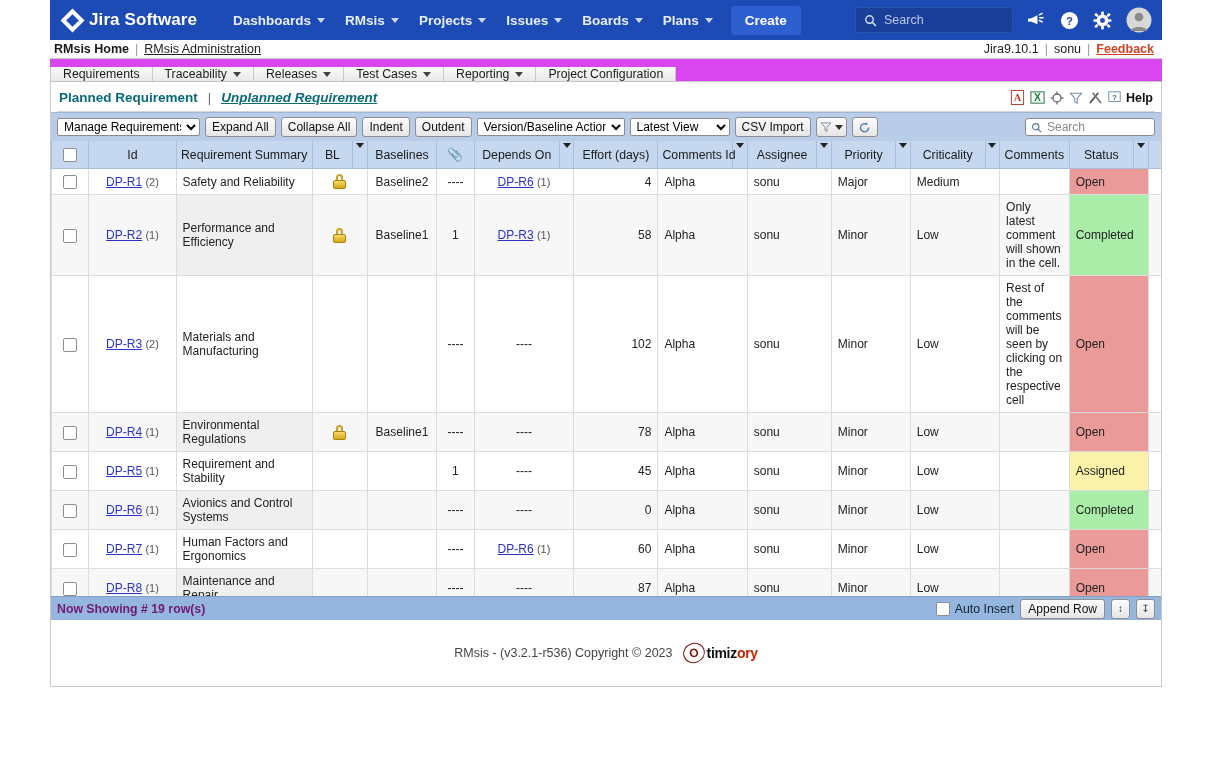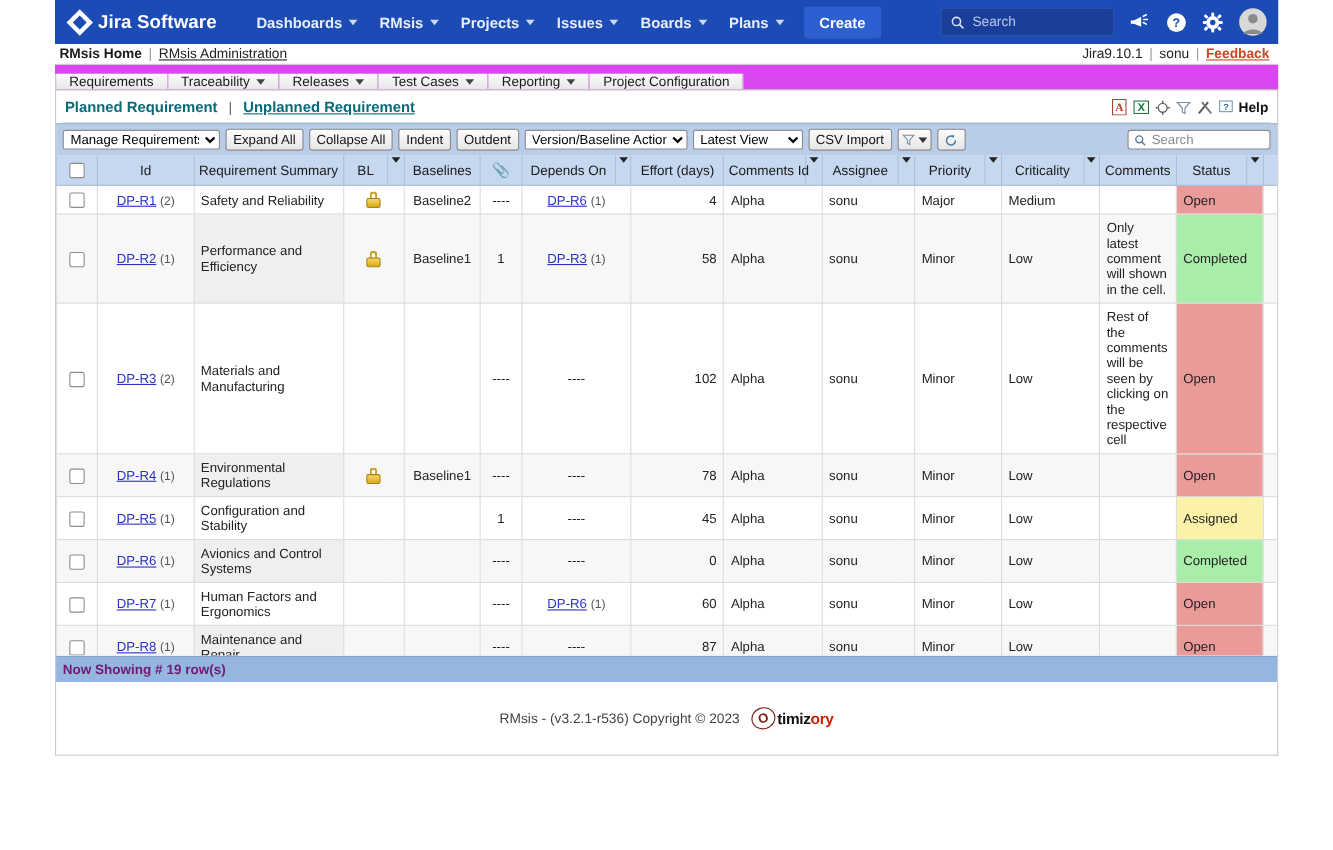--- a/index.html
+++ b/index.html
@@ -79,21 +79,21 @@
   .selproj select{
     width:176px;height:18px;font-size:12.3px;font-family:"Liberation Sans",sans-serif;
     border:1px solid #9b9b9b;border-radius:3px;background:#fff;padding:0 3px;
   }
 
   
   .content { background:#fff; border-left:1px solid #c9c9c9; border-right:1px solid #c9c9c9; }
 
   .titlerow { display:flex;align-items:center;padding:8px 8px 6px 8px; }
   .ttl { font-size:13.5px;font-weight:bold;color:#0a6a78;cursor:pointer;white-space:nowrap;}
-  .ttl.link{text-decoration:underline;}
+  .ttl.link{text-decoration:underline;font-style:italic;}
   .ttl-sep{color:#666;margin:0 10px;font-size:13px;}
   .ttl-right{margin-left:auto;display:flex;align-items:center;gap:5px;}
   .help-link{font-size:12.5px;font-weight:bold;color:#111;cursor:pointer;}
   .hr-line{height:1px;background:#d6d6d6;margin:0 6px;}
 
   
   .toolbar {
     background:#b9cde8; padding:4px 6px; display:flex; align-items:center; gap:5px;
     border-top:1px solid #9fb6d6;
   }
@@ -539,21 +539,21 @@
               <td colspan="2">Low</td>
               <td></td>
               <td colspan="2" style="background: rgb(235, 154, 154);">
                 <span class="st">Open</span>
               </td>
               <td></td>
             </tr>
             <tr>
               <td class="c"><span class="cb"></span></td>
               <td class="c"><a class="reqlink">DP-R5</a> <span class="cnt">(1)</span></td>
-              <td class="summary">Configuration and Stability</td>
+              <td class="summary">Requirement and Stability</td>
               <td class="c" colspan="2"></td>
               <td class="c"></td>
               <td class="c">1</td>
               <td class="c" colspan="2">----</td>
               <td class="r">45</td>
               <td colspan="2">Alpha</td>
               <td colspan="2">sonu</td>
               <td colspan="2">Minor</td>
               <td colspan="2">Low</td>
               <td></td>
@@ -618,20 +618,29 @@
                 <span class="st">Open</span>
               </td>
               <td></td>
             </tr>
           </tbody>
       </table>
     </div>
 
     <div class="statusbar">
       <span class="sb-text">Now Showing # 19 row(s)</span>
+      <span class="sb-right">
+        <span class="sb-chk">
+          <span class="cb"></span>
+          <span>Auto Insert</span>
+        </span>
+        <span class="sb-btn">Append Row</span>
+        <span class="sb-sq">↕</span>
+        <span class="sb-sq">↧</span>
+      </span>
     </div>
   </div>
 
   <div class="pagefoot">
     <span class="foot-text">RMsis - (v3.2.1-r536) Copyright © 2023</span>
     <span class="opt-logo">
       <span class="opt-mark">O</span>
       <span class="opt-word"><span>timiz</span><span class="r">ory</span></span>
     </span>
   </div>

